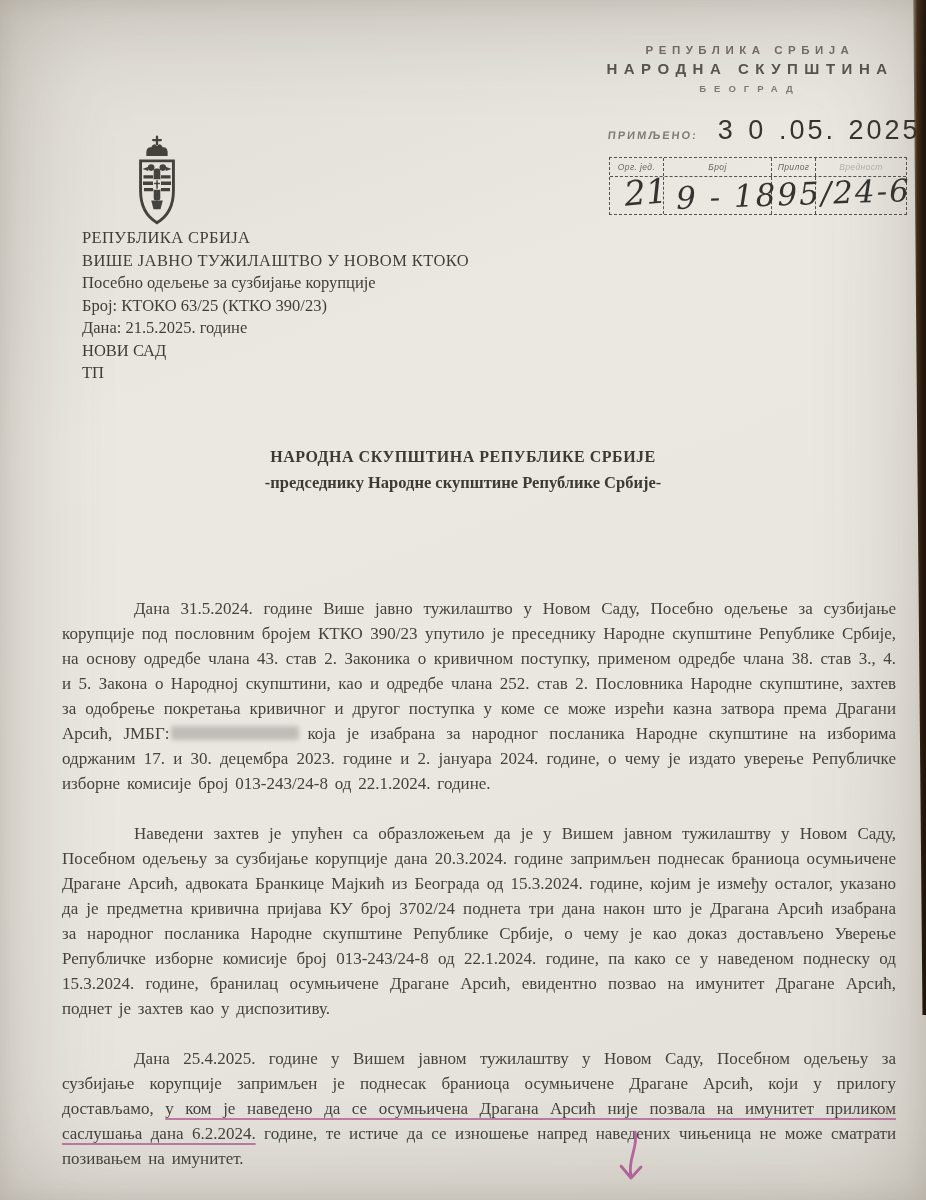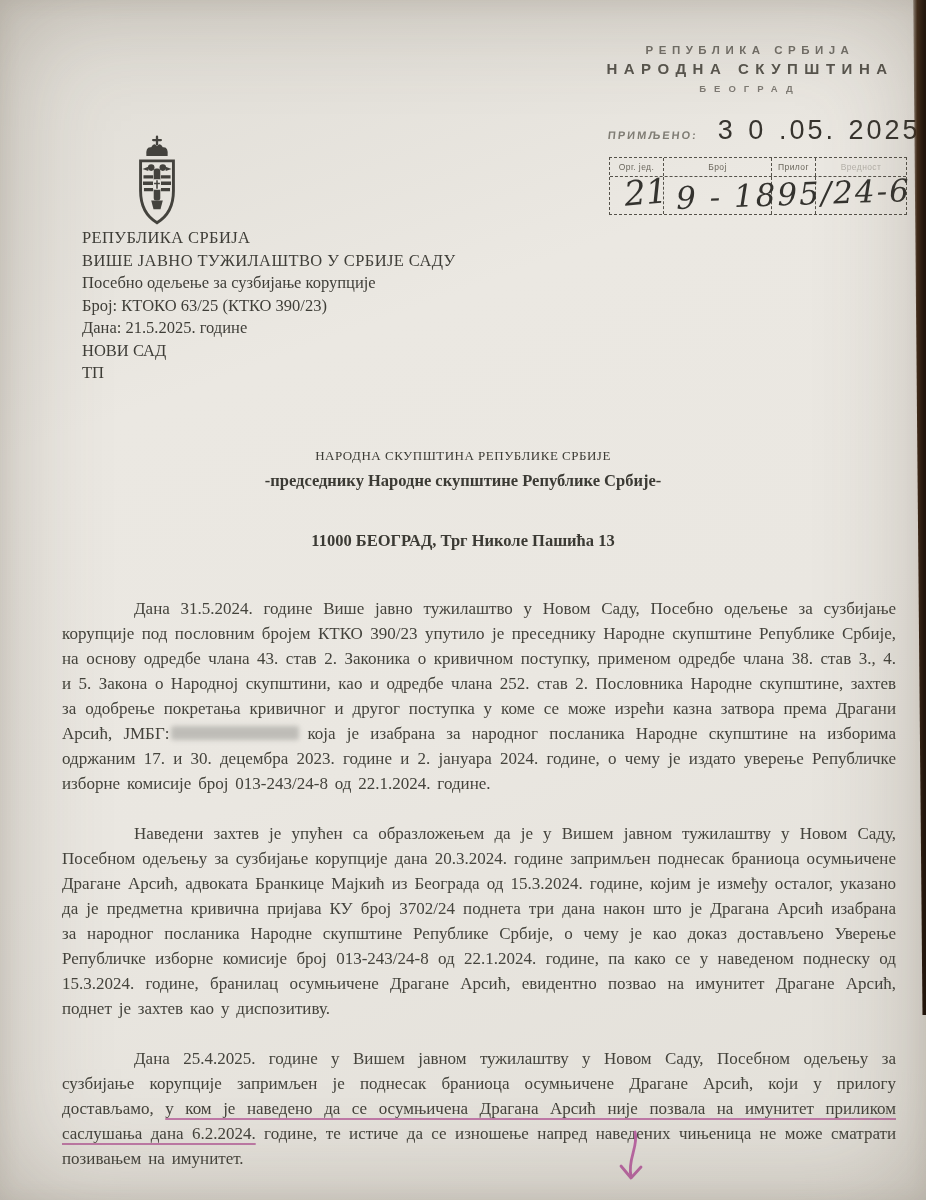--- a/index.html
+++ b/index.html
@@ -32,34 +32,34 @@
 
   .stamp-table { position:absolute; left:609px; top:157px; width:298px; height:58px; z-index:2;
                  border:1.6px dashed #55524a; display:flex; flex-direction:column; }
   .stamp-table .hrow { display:flex; height:19px; border-bottom:1.3px dashed #55524a; }
   .stamp-table .vrow { display:flex; flex:1; }
   .stamp-table .c1 { width:54px;  border-right:1.3px dashed #55524a; }
   .stamp-table .c2 { width:108px; border-right:1.3px dashed #55524a; }
   .stamp-table .c3 { width:44px;  border-right:1.3px dashed #55524a; }
   .stamp-table .c4 { flex:1; }
   .stamp-table .hcell { font-family:"Liberation Sans",sans-serif; font-size:8.5px; color:#6b675d;
-                        display:flex; align-items:center; justify-content:center; letter-spacing:.4px; }
+                        display:flex; align-items:center; justify-content:center; letter-spacing:.4px;font-style:italic; }
   .stamp-table .hcell.faint { opacity:.42; }
   .hand { position:absolute; font-family:"DejaVu Serif",serif; font-style:italic; color:#34332f; z-index:3; white-space:nowrap; }
   .hand.hw1 { left:14px; top:14px; font-size:34px; transform:rotate(-5deg); font-weight:500; }
   .hand.hw2 { left:66px; top:18px; font-size:31px; transform:rotate(-2deg); letter-spacing:2px; }
 
   
   .coa { position:absolute; left:128px; top:134px; width:58px; height:102px; z-index:2; opacity:.88; }
   .letterhead { position:absolute; left:82px; top:227px; font-size:16.5px; line-height:22.5px; color:#3f3e38; z-index:2; white-space:nowrap; }
   .letterhead .caps { letter-spacing:.4px; }
 
   
   .recipient { position:absolute; left:0; top:448px; width:926px; text-align:center; color:#3b3a34; z-index:2; }
-  .recipient .title    { font-size:13px; font-weight:400; letter-spacing:.5px; }
+  .recipient .title    { font-size:16px; font-weight:700; letter-spacing:.5px; }
   .recipient .subtitle { font-size:16.5px; font-weight:700; margin-top:7px; }
   .recipient .address  { font-size:16.5px; font-weight:700; margin-top:40px; }
 
   
   .body-text { position:absolute; left:62px; top:596px; width:834px; z-index:2;
                font-size:17px; line-height:25px; color:#44433c;
                text-align:justify; word-spacing:2.6px; }
   .body-text p { text-indent:72px; }
   .body-text p + p { margin-top:25px; }
   .redacted { display:inline-block; width:128px; height:14px; margin:0 8px -1px 2px;
@@ -117,32 +117,31 @@
       <path d="M16 42 h10 v3.4 h-10 Z M15.5 48.5 h10.5 v3.4 H15.5 Z M16.5 55 h9.5 v3.4 h-9.5 Z"></path>
       <path d="M34 42 h10 v3.4 h-10 Z M34 48.5 h10.5 v3.4 H34 Z M34 55 h9.5 v3.4 h-9.5 Z"></path>
       <path d="M24 68 h12 l-2.4 9 h-7.2 Z"></path>
     </g>
     <rect x="26" y="46" width="8" height="11" rx="1.5" fill="#eae7e1"></rect>
     <path d="M30 47 v9 M27 50.5 h6" stroke="#2e2d28" stroke-width="1.6" fill="none"></path>
   </svg>
 
   <div class="letterhead">
     <div class="caps">РЕПУБЛИКА СРБИЈА</div>
-    <div class="caps">ВИШЕ ЈАВНО ТУЖИЛАШТВО У СРБИЈЕ САДУ</div>
+    <div class="caps">ВИШЕ ЈАВНО ТУЖИЛАШТВО У НОВОМ КТОКО</div>
     <div>Посебно одељење за сузбијање корупције</div>
     <div>Број: КТОКО 63/25 (КТКО 390/23)</div>
     <div>Дана: 21.5.2025. године</div>
     <div>НОВИ САД</div>
     <div>ТП</div>
   </div>
 
   <div class="recipient">
     <div class="title">НАРОДНА СКУПШТИНА РЕПУБЛИКЕ СРБИЈЕ</div>
     <div class="subtitle">-председнику Народне скупштине Републике Србије-</div>
-    <div class="address">11000 БЕОГРАД, Трг Николе Пашића 13</div>
   </div>
 
   <div class="body-text">
     <p><span>Дана 31.5.2024. године Више јавно тужилаштво у Новом Саду, Посебно одељење за сузбијање корупције под пословним бројем КТКО 390/23 упутило је преседнику Народне скупштине Републике Србије, на основу одредбе члана 43. став 2. Законика о кривичном поступку, применом одредбе члана 38. став 3., 4. и 5. Закона о Народној скупштини, као и одредбе члана 252. став 2. Пословника Народне скупштине, захтев за одобрење покретања кривичног и другог поступка у коме се може изрећи казна затвора према Драгани Арсић, ЈМБГ:</span><span class="redacted"></span><span>која је изабрана за народног посланика Народне скупштине на изборима одржаним 17. и 30. децембра 2023. године и 2. јануара 2024. године, о чему је издато уверење Републичке изборне комисије број 013-243/24-8 од 22.1.2024. године.</span></p>
     <p>Наведени захтев је упућен са образложењем да је у Вишем јавном тужилаштву у Новом Саду, Посебном одељењу за сузбијање корупције дана 20.3.2024. године запримљен поднесак браниоца осумњичене Драгане Арсић, адвоката Бранкице Мајкић из Београда од 15.3.2024. године, којим је између осталог, указано да је предметна кривична пријава КУ број 3702/24 поднета три дана након што је Драгана Арсић изабрана за народног посланика Народне скупштине Републике Србије, о чему је као доказ достављено Уверење Републичке изборне комисије број 013-243/24-8 од 22.1.2024. године, па како се у наведеном поднеску од 15.3.2024. године, бранилац осумњичене Драгане Арсић, евидентно позвао на имунитет Драгане Арсић, поднет је захтев као у диспозитиву.</p>
     <p><span>Дана 25.4.2025. године у Вишем јавном тужилаштву у Новом Саду, Посебном одељењу за сузбијање корупције запримљен је поднесак браниоца осумњичене Драгане Арсић, који у прилогу достављамо, </span><span class="pink-underline">у ком је наведено да се осумњичена Драгана Арсић није позвала на имунитет приликом саслушања дана 6.2.2024.</span><span> године, те истиче да се изношење напред наведених чињеница не може сматрати позивањем на имунитет.</span></p>
   </div>
 
   <svg class="pink-arrow" width="44" height="64" viewBox="0 0 44 64">
     <path d="M23 2 C 27 16, 15 30, 19 46" fill="none" stroke="#bb67a4" stroke-width="2.8" stroke-linecap="round"></path>

